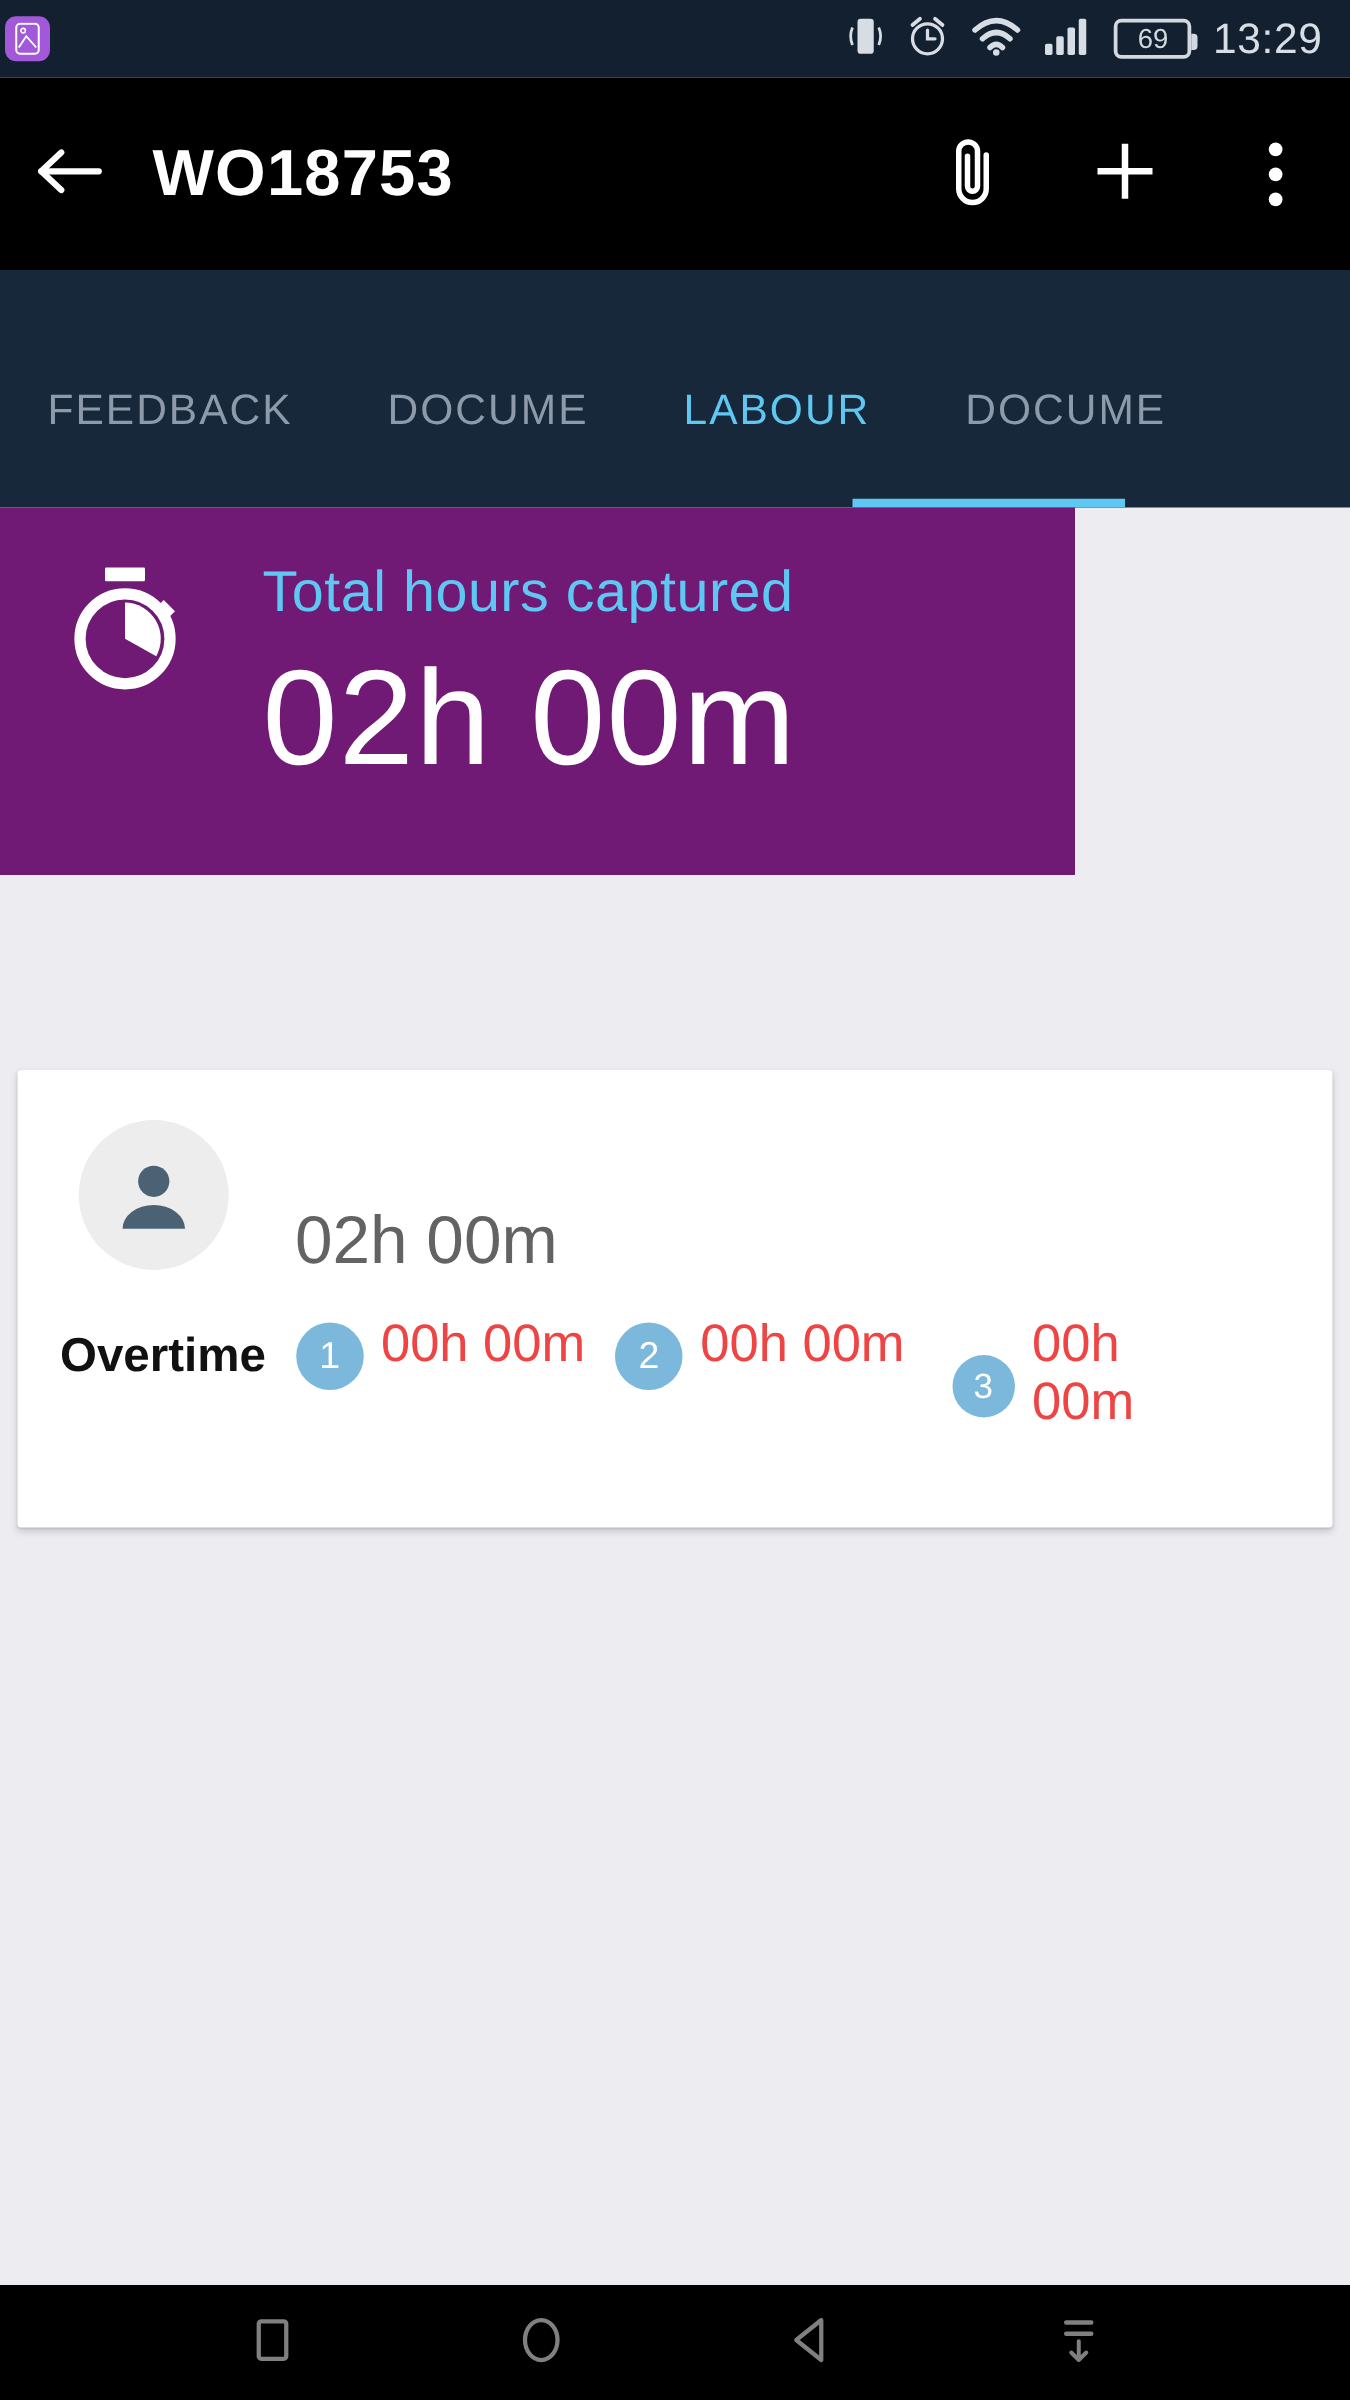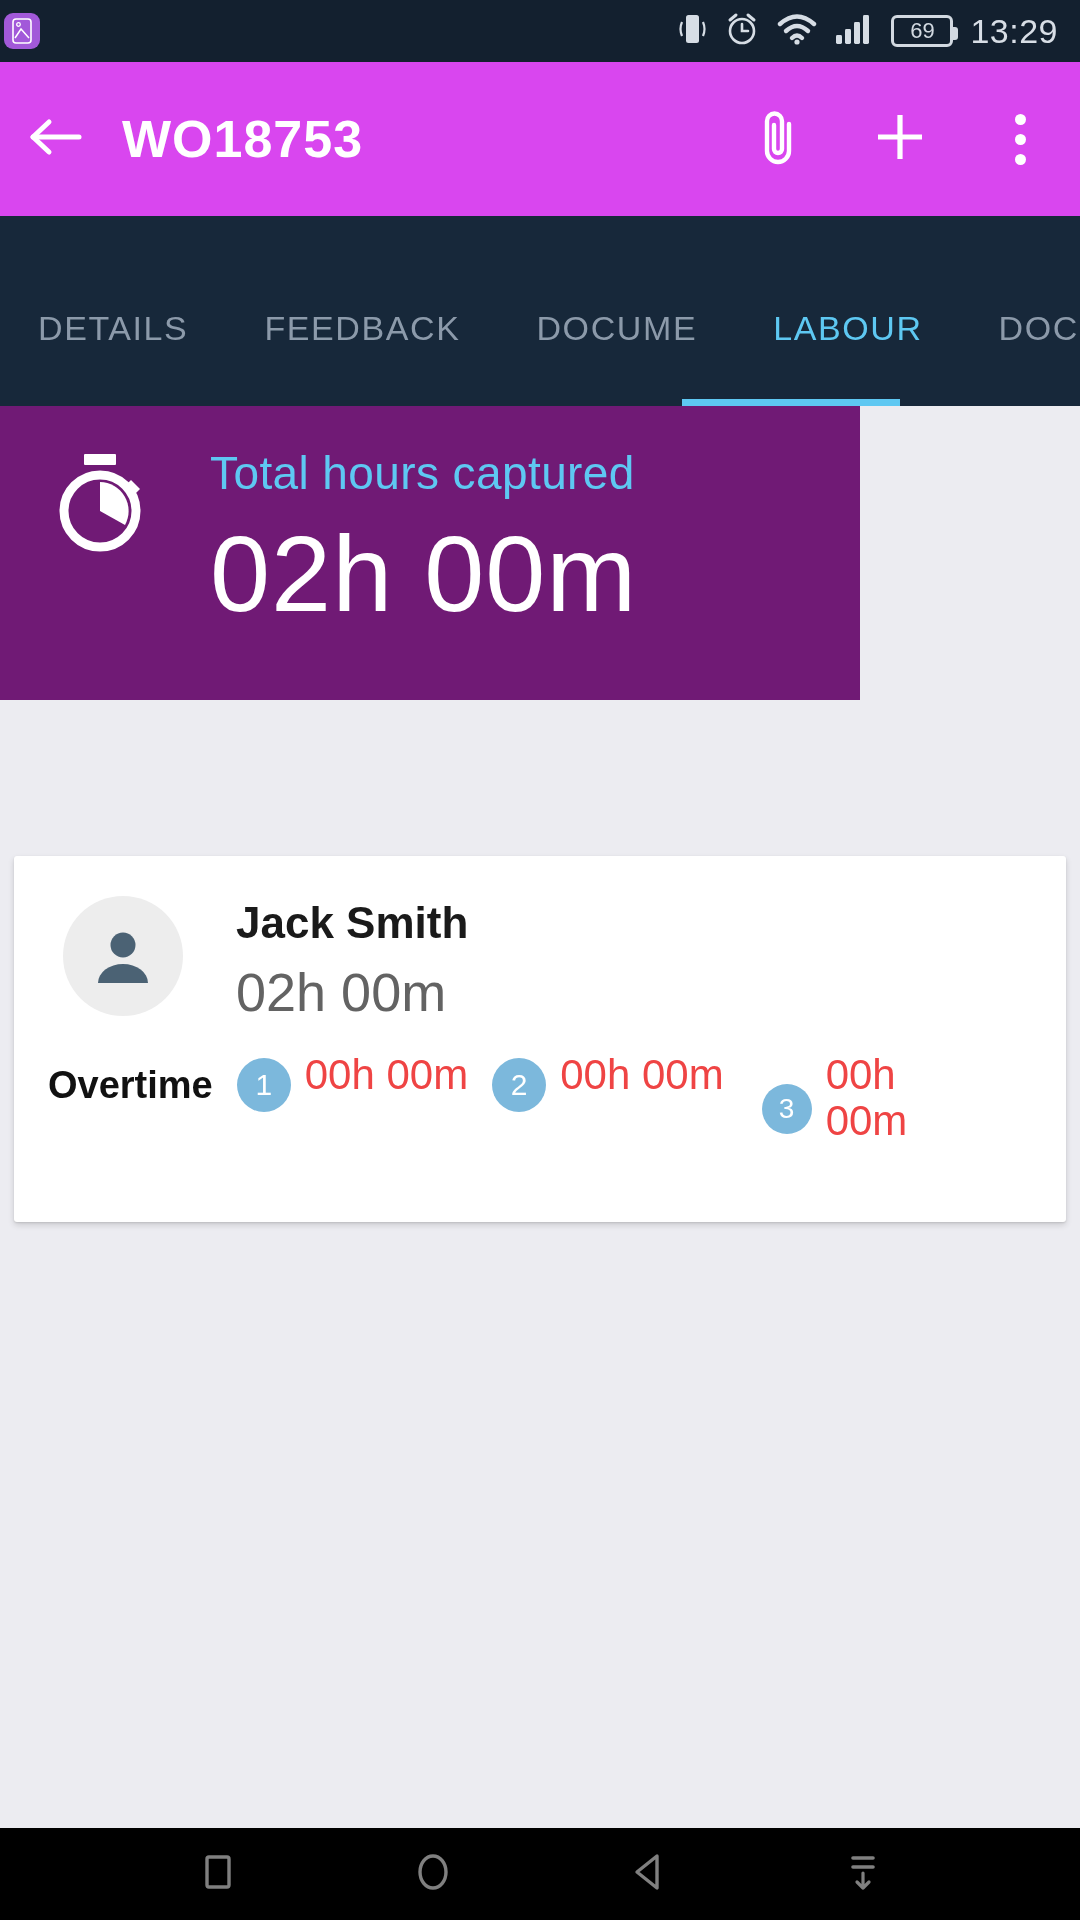--- a/index.html
+++ b/index.html
@@ -35,21 +35,21 @@
   }
   .batt:after {
     content:""; position:absolute; right:-8px; top:9px;
     width:5px; height:13px; background:#D2D9E1; border-radius:0 3px 3px 0;
   }
   .batt-num { color:#D2D9E1; font-size:22px; line-height:1; }
 
   
   .appbar {
     position:absolute; top:62px; left:0; width:1080px; height:154px;
-    background:#d946ef;
+    background:#000000;
     display:flex; align-items:center;justify-content:flex-end;
   }
   .appbar-back { width:110px; display:flex; align-items:center; justify-content:center; }
   .appbar-title {
     color:#FFFFFF; font-size:52px; font-weight:bold; letter-spacing:1px;
     margin-left:12px;
   }
   .appbar-actions { margin-left:auto; display:flex; align-items:center; }
   .appbar-icon-btn {
     width:120px; height:120px; display:flex; align-items:center; justify-content:center;
@@ -244,21 +244,20 @@
           <span></span>
             <span></span>
             <span></span>
         </span>
       </div>
     </div>
   </div>
 
   <div class="tabs">
     <div class="tabstrip">
-      <div class="tab">DETAILS</div>
       <div class="tab">FEEDBACK</div>
       <div class="tab">DOCUME</div>
       <div class="tab active">LABOUR</div>
       <div class="tab">DOCUME</div>
     </div>
     <div class="tab-indicator"></div>
   </div>
 
   <div class="summary">
     <span class="summary-icon">
@@ -276,21 +275,20 @@
   <div class="body-area">
 
     <div class="card">
       <div class="card-top">
         <span class="avatar">
           <svg width="66" height="66" viewBox="0 0 66 66">
             <circle cx="33" cy="22" r="12.5" fill="#4B6274"></circle>
             <path d="M8 60 a25 19 0 0 1 50 0 Z" fill="#4B6274"></path>
           </svg>
         </span>
-        <div class="person-name">Jack Smith</div>
         <div class="person-hours">02h 00m</div>
       </div>
 
       <div class="overtime-row">
         <div class="overtime-label">Overtime</div>
 
         <div class="ot-group">
           <span class="ot-badge">1</span>
           <span class="ot-value">00h 00m</span>
         </div>

